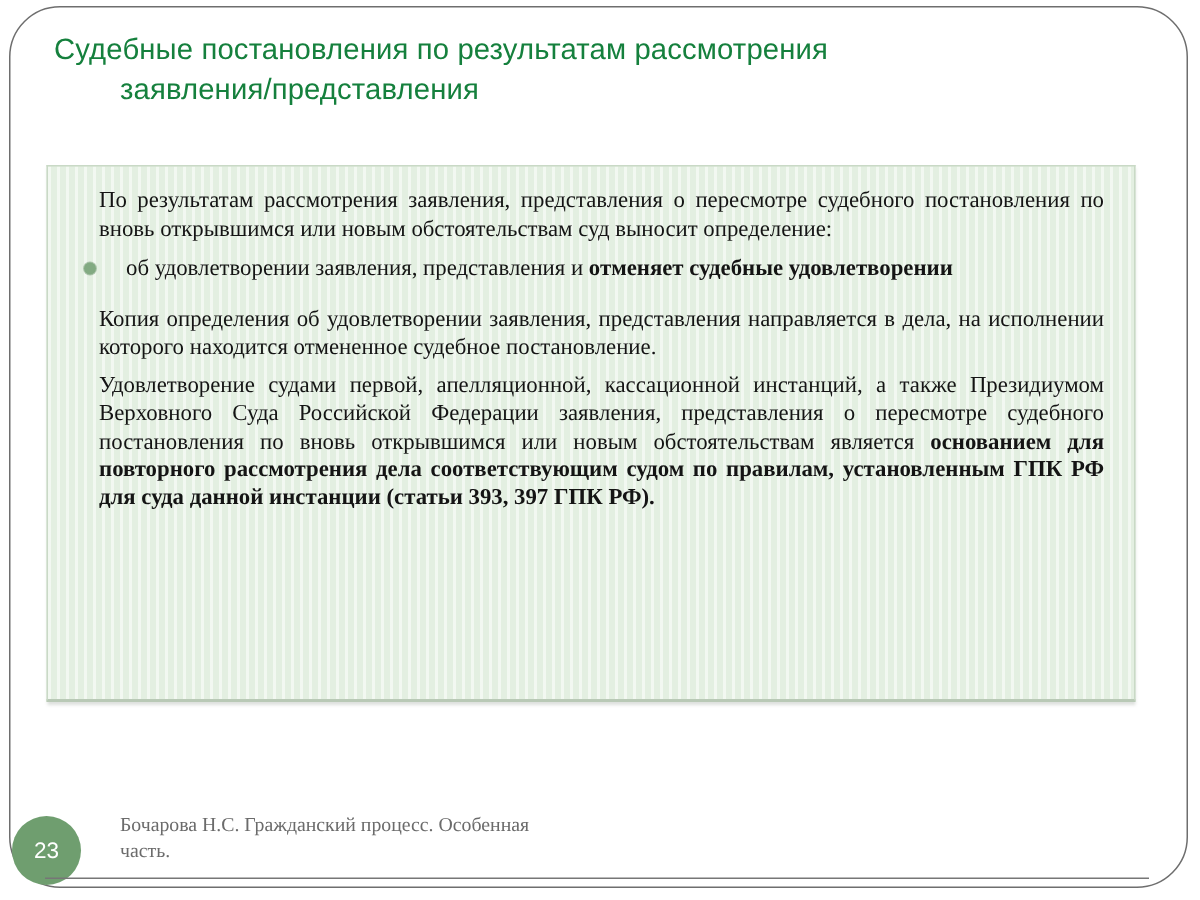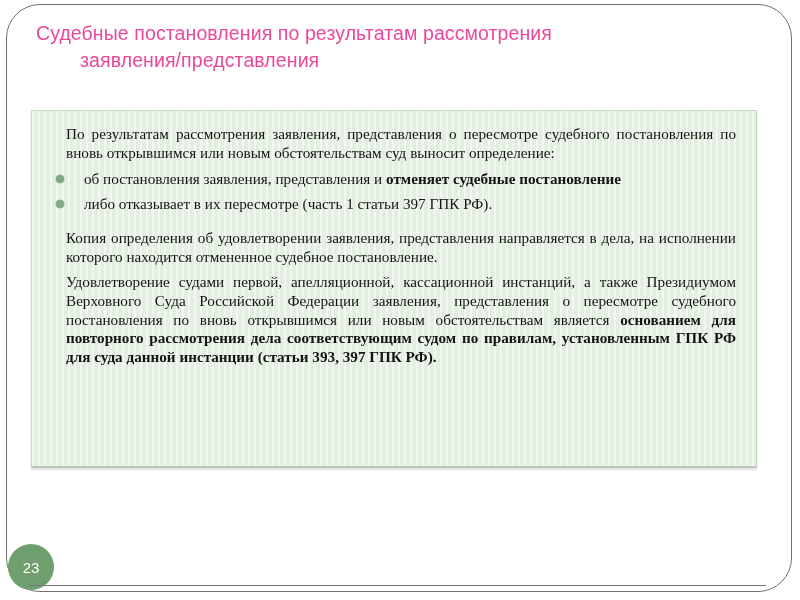--- a/index.html
+++ b/index.html
@@ -36,21 +36,21 @@
 
   
   .title {
     position: absolute;
     left: 36px;
     top: 20px;
     width: 660px;
     font-family: "Liberation Sans", sans-serif;
     font-size: 19.5px;
     line-height: 27px;
-    color: #ec4899;
+    color: #15803d;
     text-align: justify;
     text-align-last: left;
     letter-spacing: 0.1px;
   }
   .title .l2 { display: block; margin-left: 44px; }
 
   
   .content-box {
     position: absolute;
     left: 31px;
@@ -155,37 +155,38 @@
     <span>Судебные постановления по результатам рассмотрения</span>
     <span class="l2">заявления/представления</span>
   </div>
 
   <div class="content-box">
 
     <p class="para">По результатам рассмотрения заявления, представления о пересмотре судебного постановления по вновь открывшимся или новым обстоятельствам суд выносит определение:</p>
 
     <ul class="bullets">
       <li>
-        <span class="dot"></span><span> об постановления заявления, представления и </span><b>отменяет судебные постановление</b>
-      </li>
-      <li>
-        <span class="dot"></span><span>либо отказывает в их пересмотре (часть 1 статьи 397 ГПК РФ).</span>
+        <span class="dot"></span><span> об удовлетворении заявления, представления и </span><b>отменяет судебные удовлетворении</b>
       </li>
     </ul>
 
     <div class="spacer-sm"></div>
 
     <p class="para">Копия определения об удовлетворении заявления, представления направляется в дела, на исполнении которого находится отмененное судебное постановление.</p>
 
     <div class="spacer-xs"></div>
 
     <p class="para tight"><span>Удовлетворение судами первой, апелляционной, кассационной инстанций, а также Президиумом Верховного Суда Российской Федерации заявления, представления о пересмотре судебного постановления по вновь открывшимся или новым обстоятельствам является </span><b>основанием для повторного рассмотрения дела соответствующим судом по правилам, установленным ГПК РФ для суда данной инстанции (статьи 393, 397 ГПК РФ).</b></p>
 
   </div>
 
   <div class="page-badge">
     <span>23</span>
   </div>
 
+  <div class="footer-text">
+    <span>Бочарова Н.С. Гражданский процесс. Особенная</span>
+    <span class="l2">часть.</span>
+  </div>
 
   <div class="footer-rule"></div>
 
 </div>
 
 </body></html>

